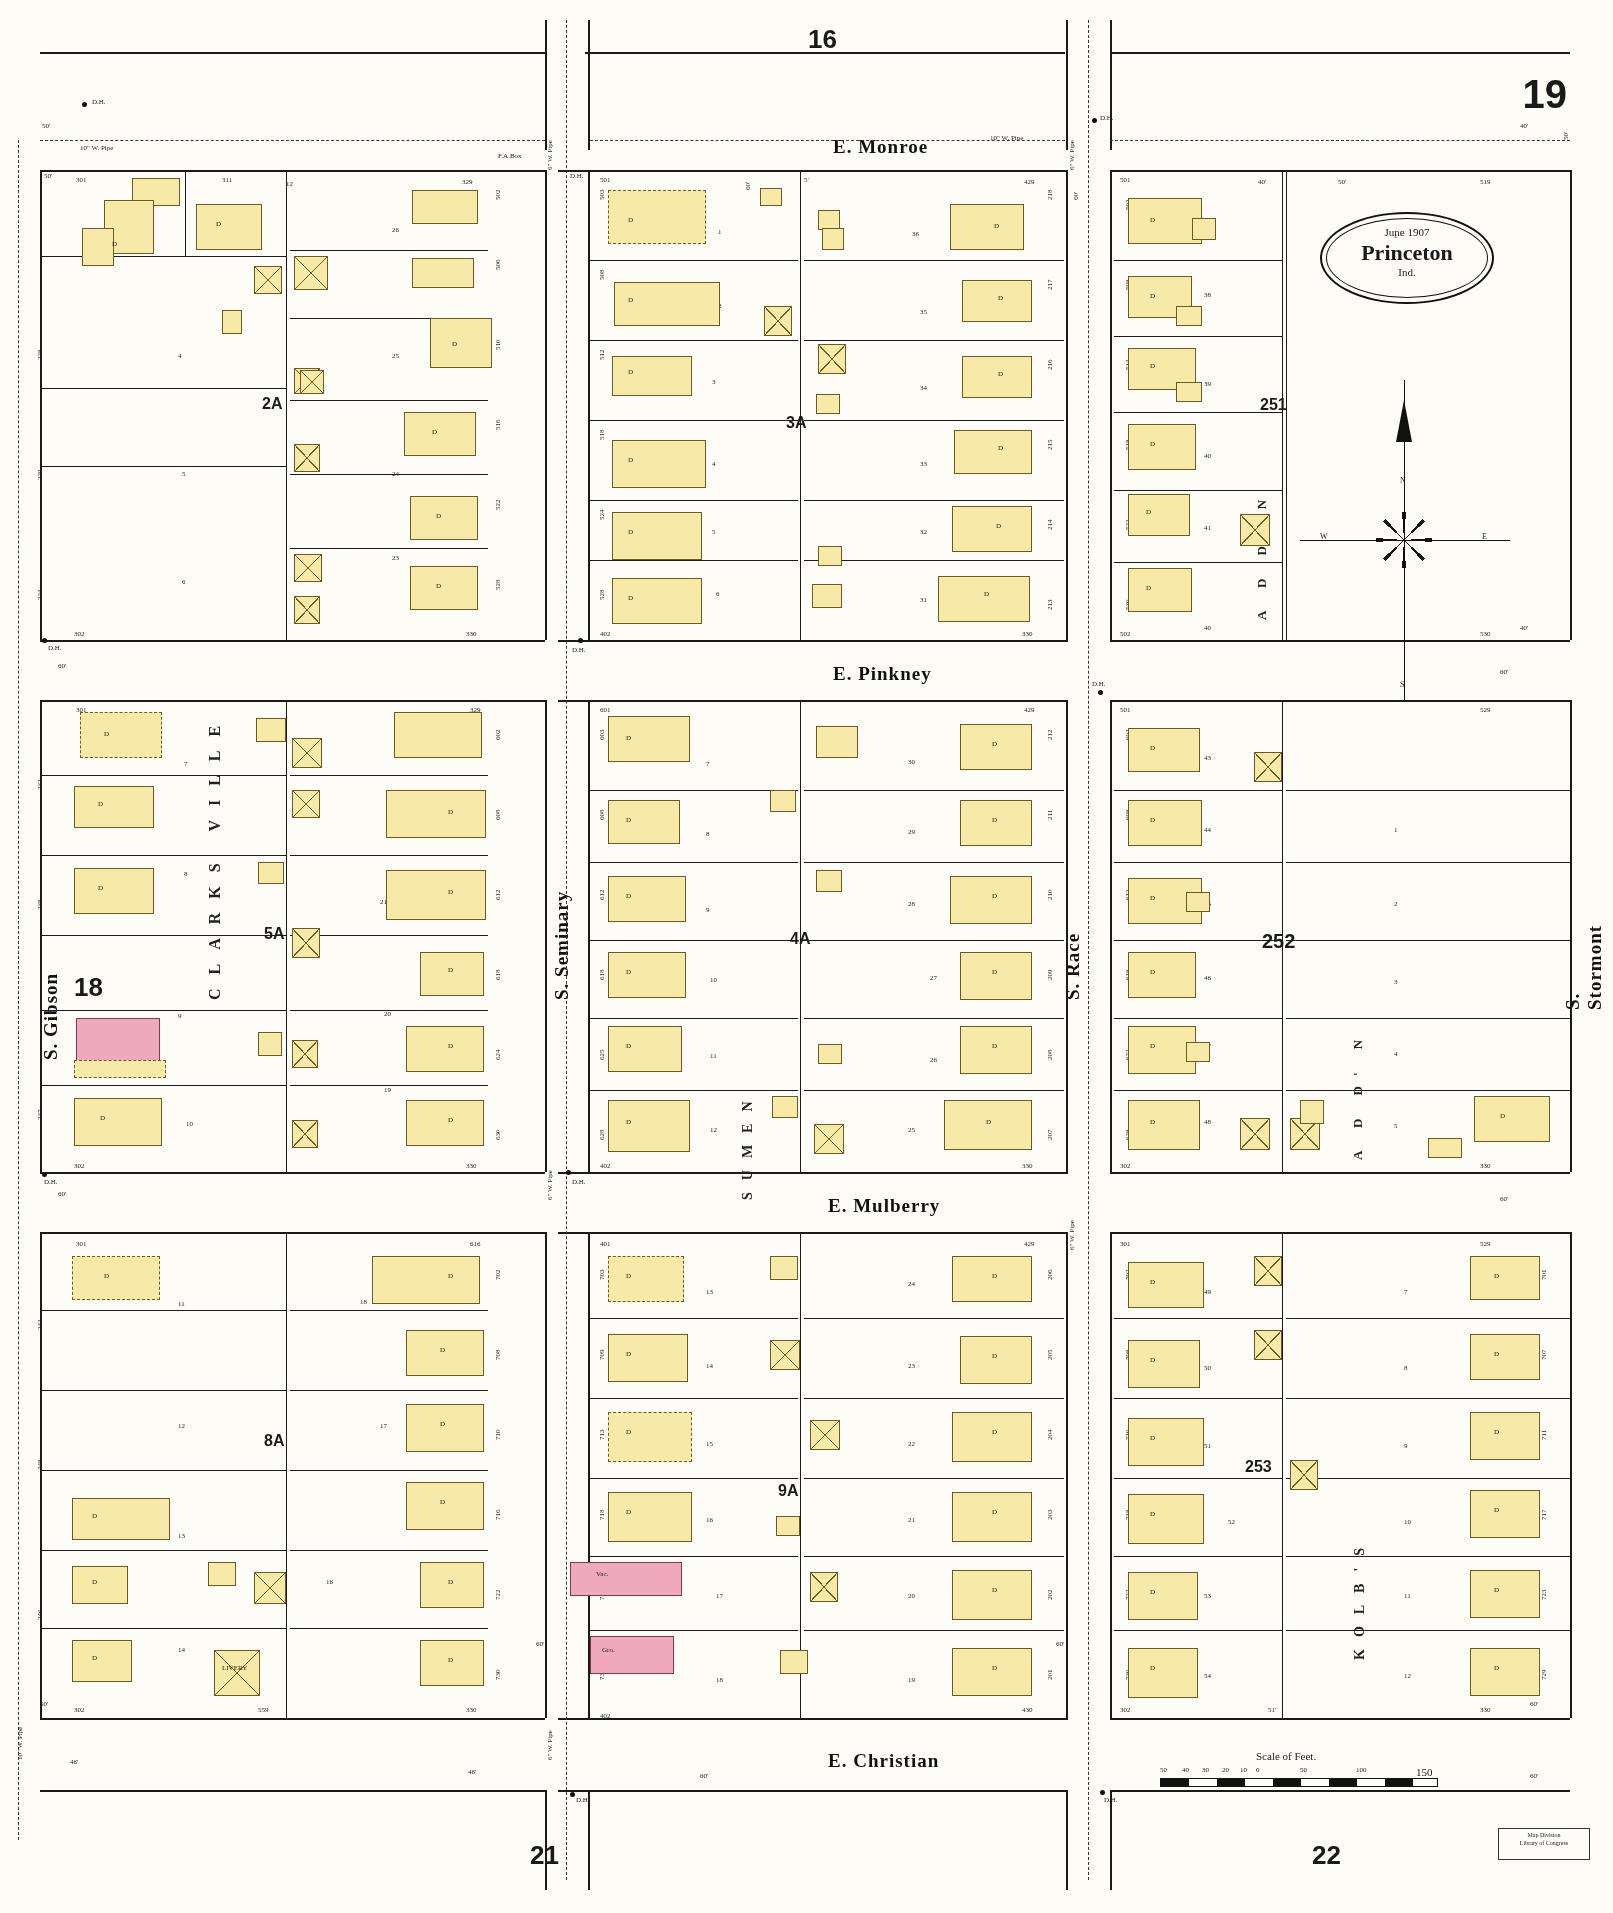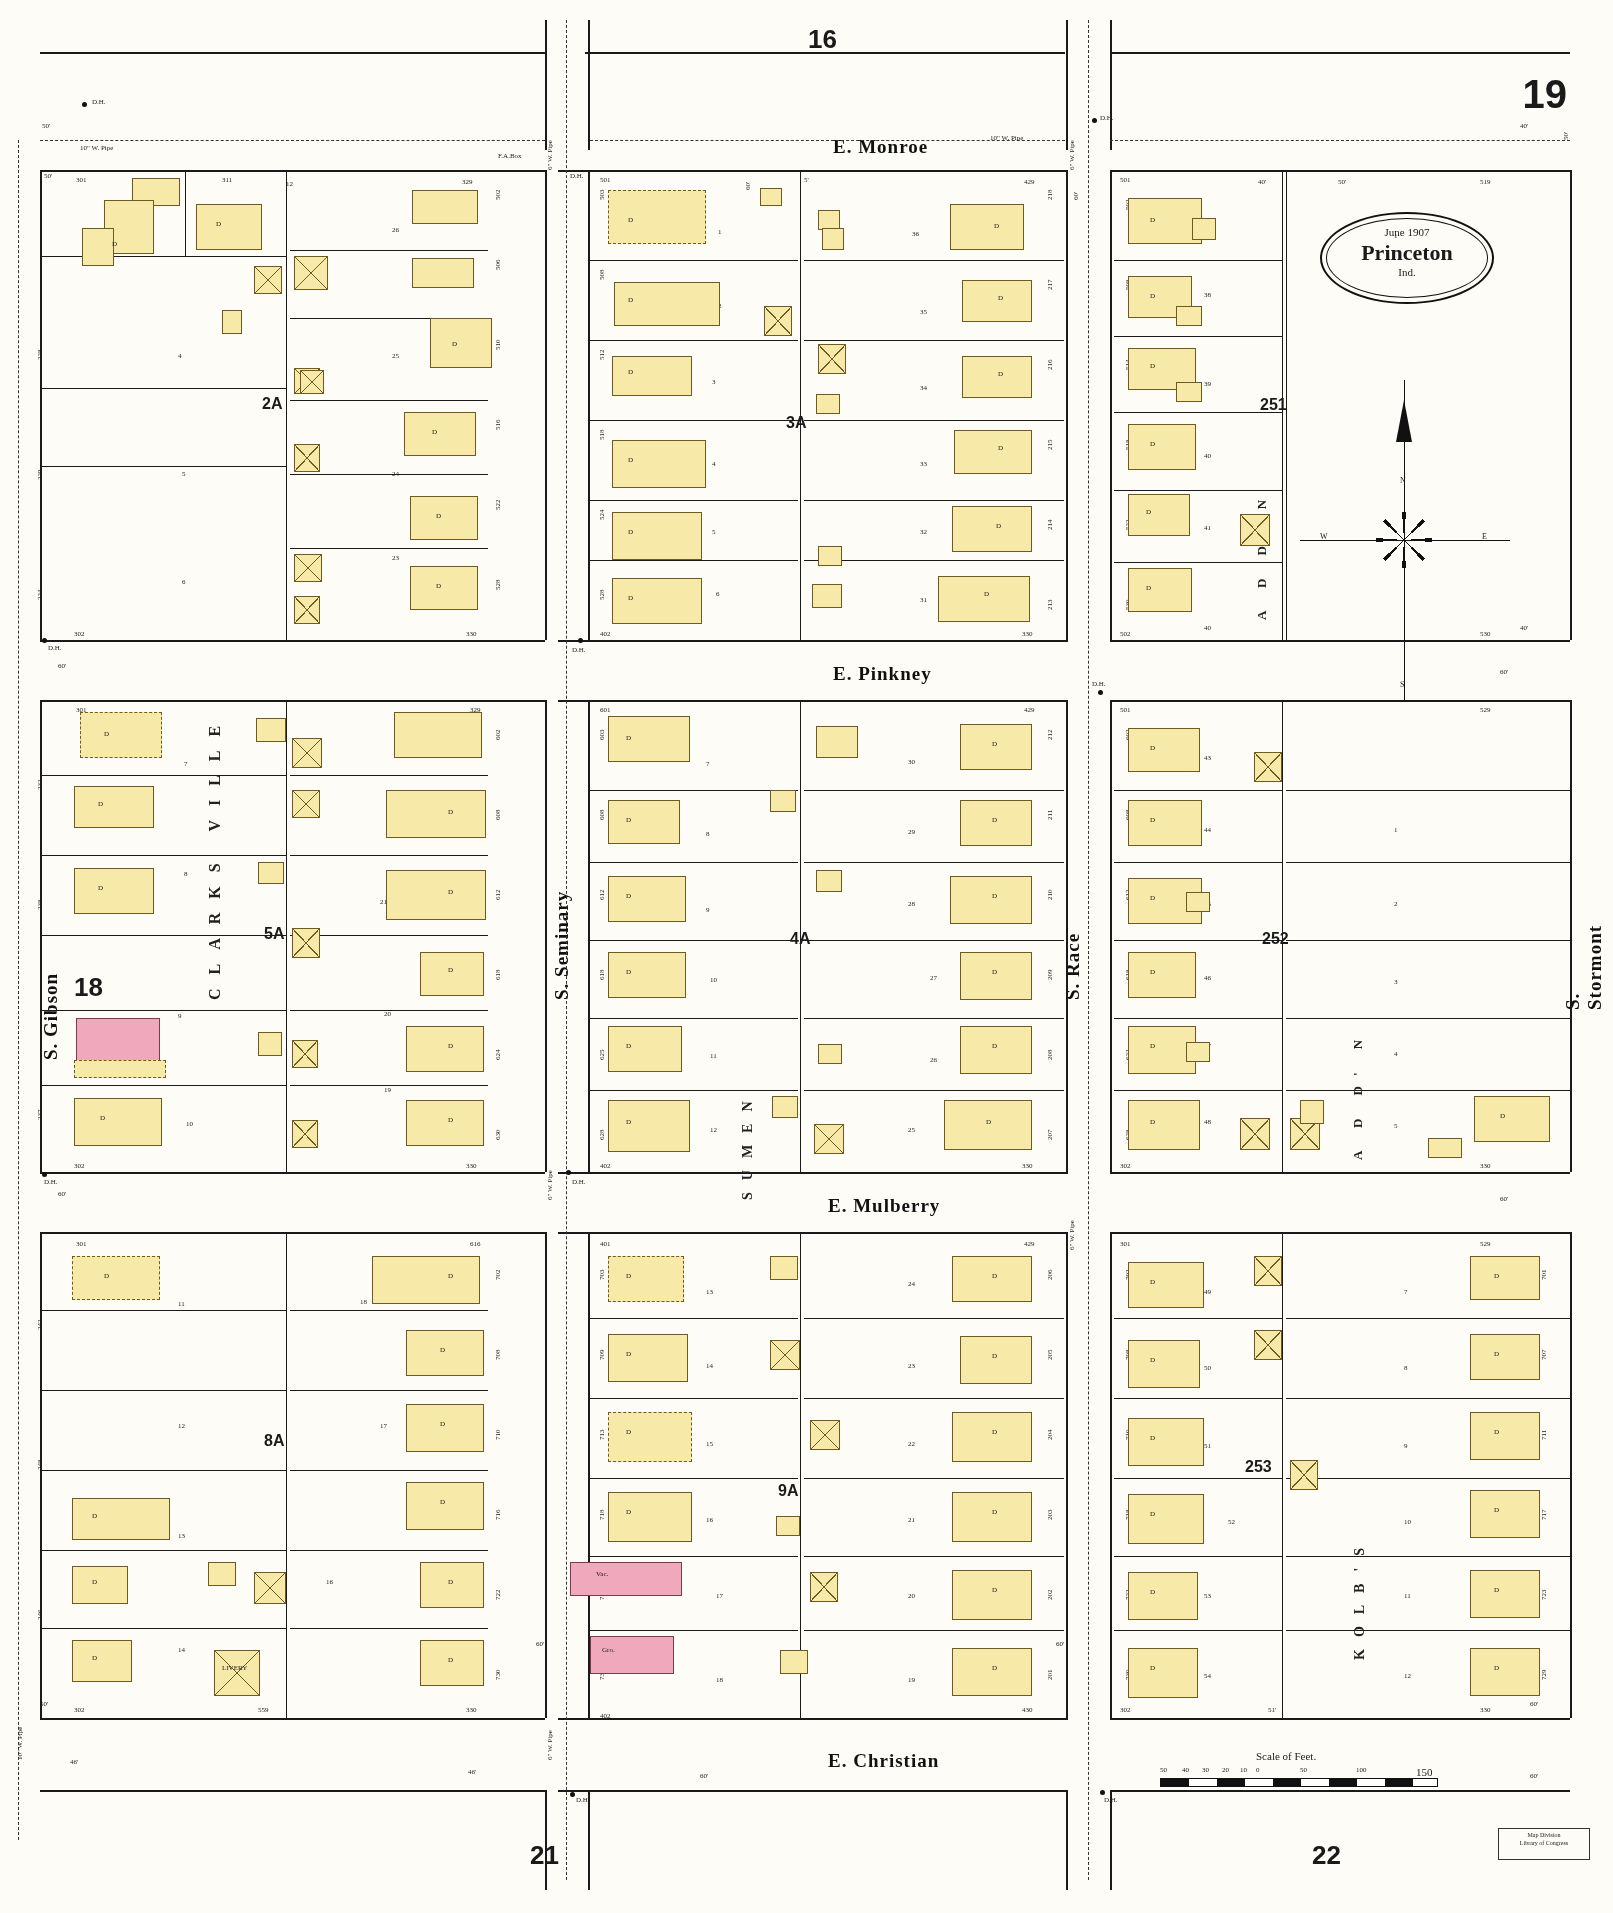--- a/index.html
+++ b/index.html
@@ -62,21 +62,21 @@
   <div class="street v" style="left:551px;top:1000px;transform:rotate(-90deg);">S. Seminary</div>
   <div class="street v" style="left:1062px;top:1000px;transform:rotate(-90deg);">S. Race</div>
   <div class="street v" style="left:1562px;top:1010px;transform:rotate(-90deg);">S. Stormont</div>
 
   <div class="blocknum" style="left:262px;top:395px;font-size:16px;">2A</div>
   <div class="blocknum" style="left:786px;top:414px;font-size:16px;">3A</div>
   <div class="blocknum" style="left:1260px;top:396px;font-size:16px;">251</div>
   <div class="blocknum" style="left:264px;top:925px;font-size:16px;">5A</div>
   <div class="blocknum" style="left:790px;top:930px;font-size:16px;">4A</div>
 
-  <div class="blocknum" style="left:1262px;top:930px;font-size:16px;">252</div>
+  <div class="blocknum" style="left:1262px;top:930px;font-size:20px;">252</div>
   <div class="blocknum" style="left:264px;top:1432px;font-size:16px;">8A</div>
   <div class="blocknum" style="left:778px;top:1482px;font-size:16px;">9A</div>
   <div class="blocknum" style="left:1245px;top:1458px;font-size:16px;">253</div>
 
   <div id="cartouche" style="left:1320px;top:212px;width:170px;height:88px;">
     <div class="inner"></div>
     <div class="t1">June 1907</div>
     <div class="t2">Princeton</div>
     <div class="t3">Ind.</div>
   </div>

